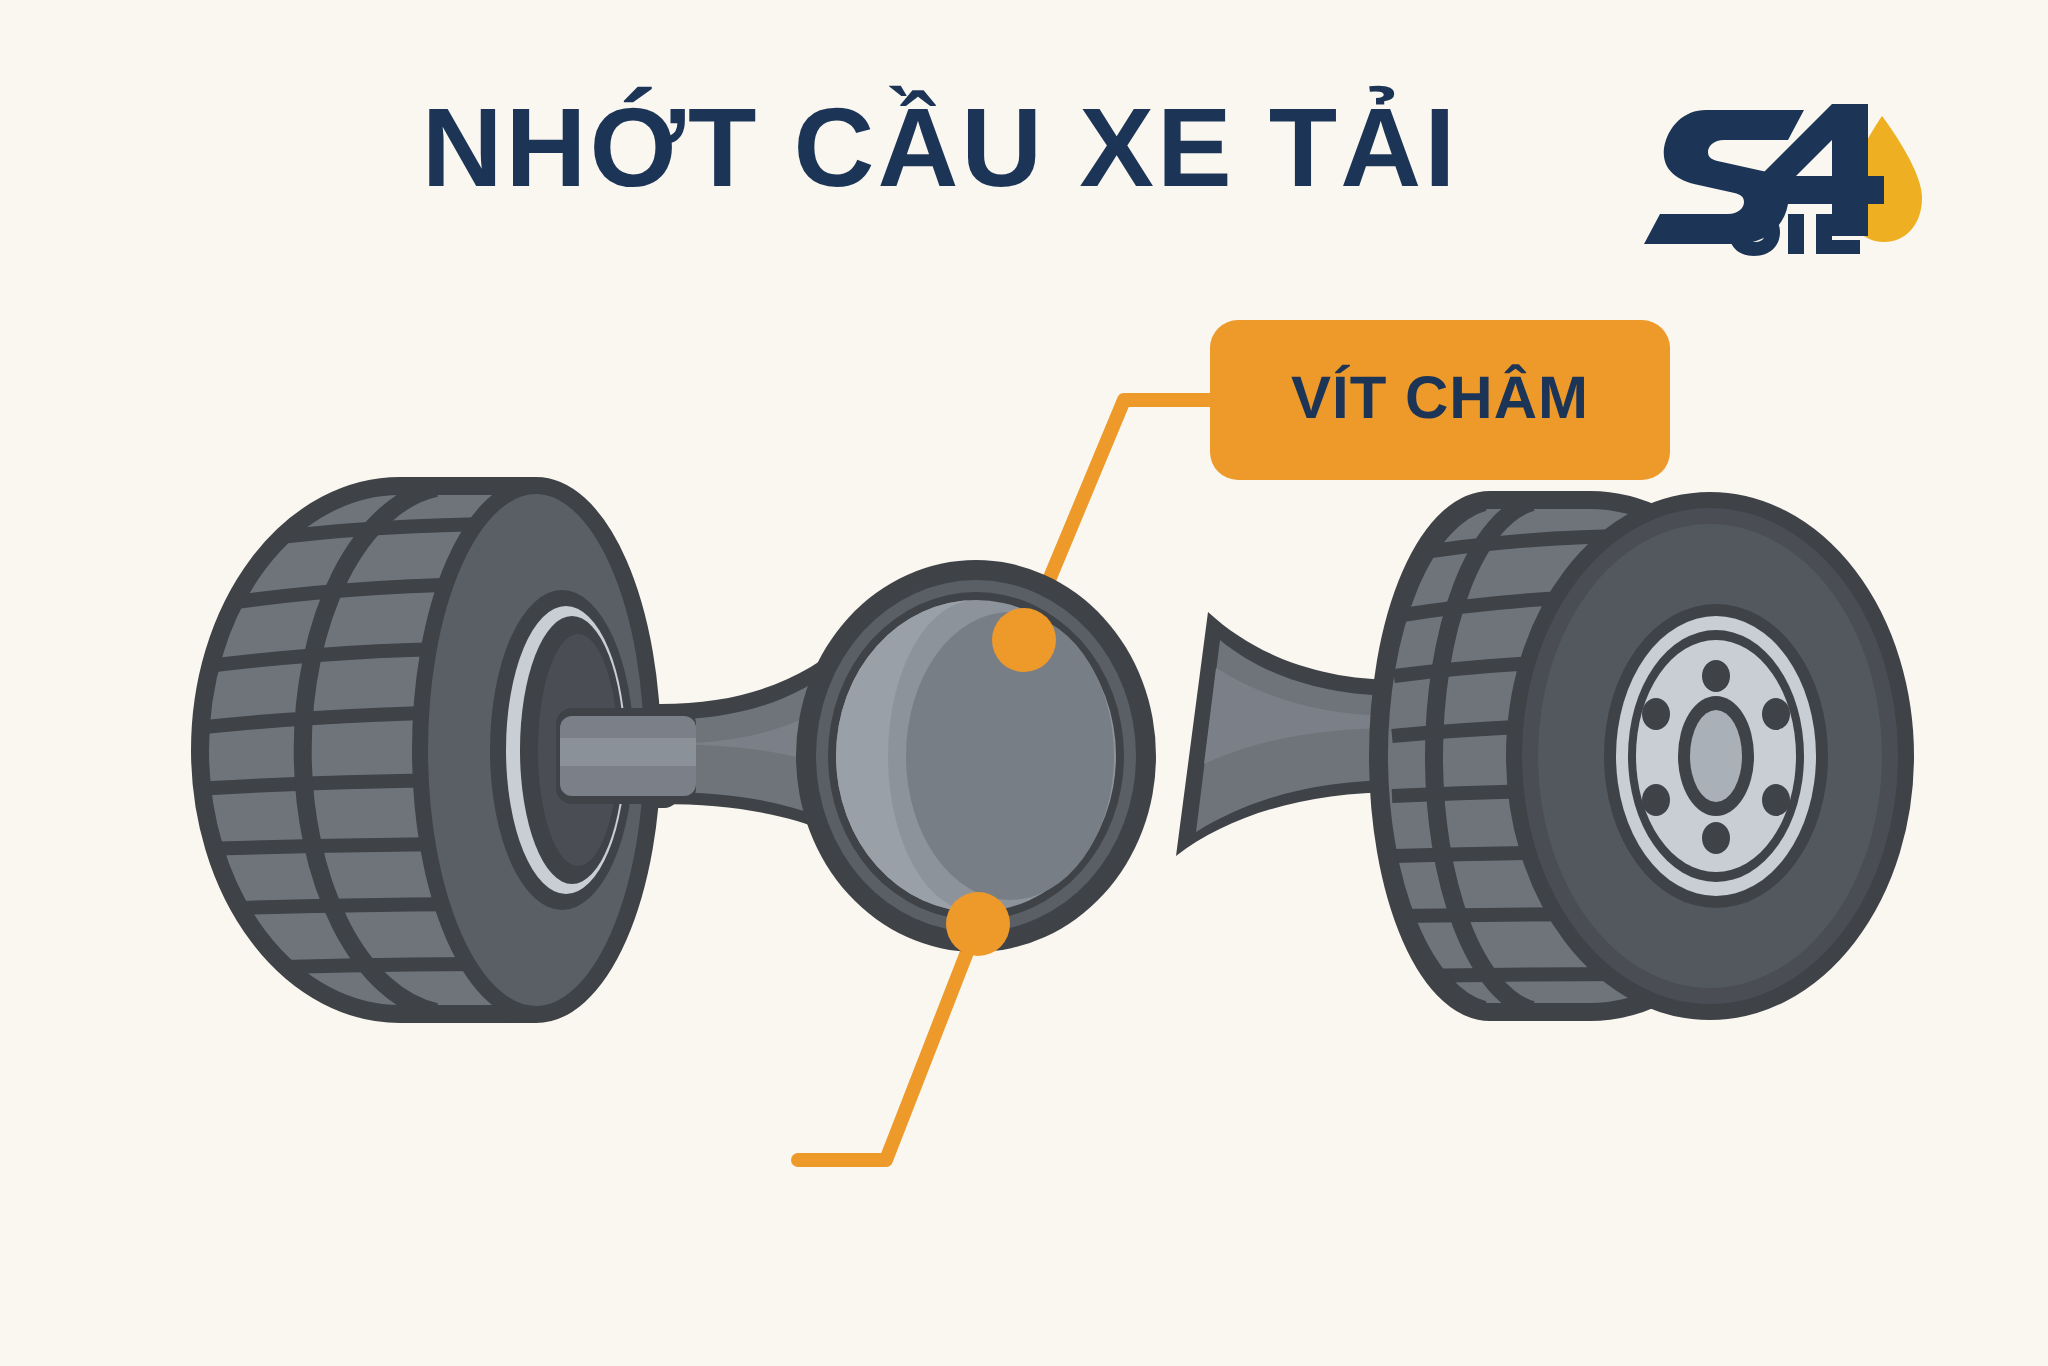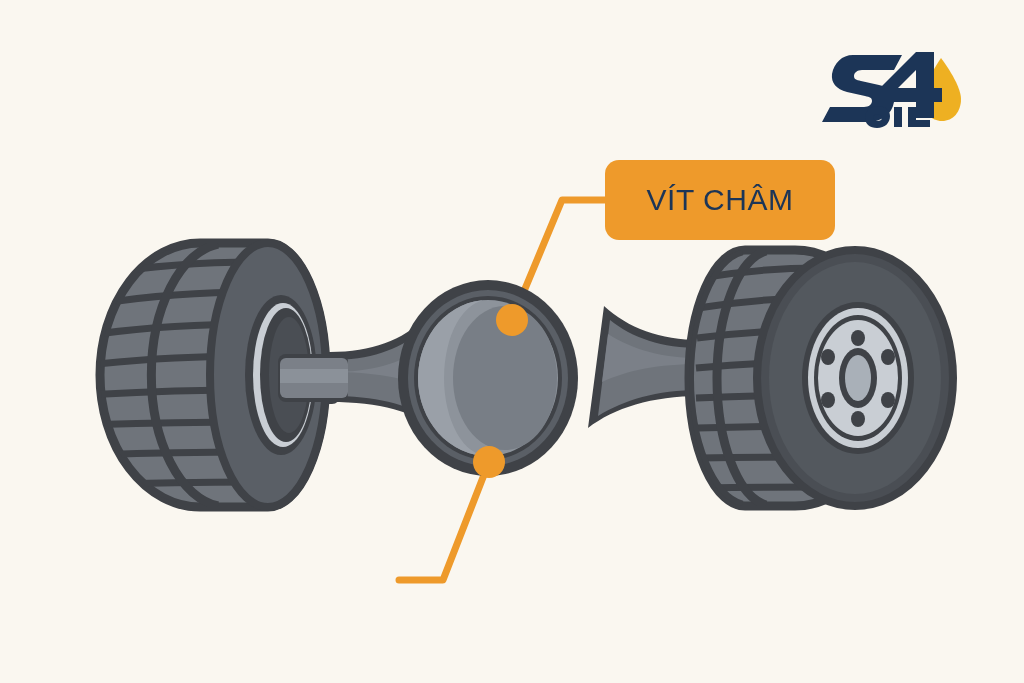--- a/index.html
+++ b/index.html
@@ -68,21 +68,21 @@
   .callout {
     position: absolute;
     border-radius: 14px;
     display: flex;
     align-items: center;
     justify-content: center;
     box-sizing: border-box;
   }
   .callout .callout-label {
     font-family: "Liberation Sans", sans-serif;
-    font-weight: normal;
+    font-weight: bold;
     font-size: 30px;
     letter-spacing: 0.5px;
     color: #1c3557;
     white-space: nowrap;
   }
   #callout-fill {
     left: 605px;
     top: 160px;
     width: 230px;
     height: 80px;
@@ -93,20 +93,21 @@
     width: 200px;
     height: 80px;
   }
 </style>
 </head>
 <body>
 
 <div class="canvas">
 
   <div class="header">
+    <div class="title">NHỚT CẦU XE TẢI</div>
 
     <div class="logo">
       <svg width="150" height="86" viewBox="0 0 150 86" xmlns="http://www.w3.org/2000/svg">
 
         <g>
           <path d="M121 14 C121 14 103 40 103 55 C103 68 111 77 122 77 C133 77 141 68 141 55 C141 40 121 14 121 14 Z" fill="#eeb022"></path>
         </g>
 
         <g fill="#1c3557">
           <path d="M33 11 L82 11 L74 26 L42 26 C37 26 34 29 34 32 C34 35 36 36 41 37 L59 41

